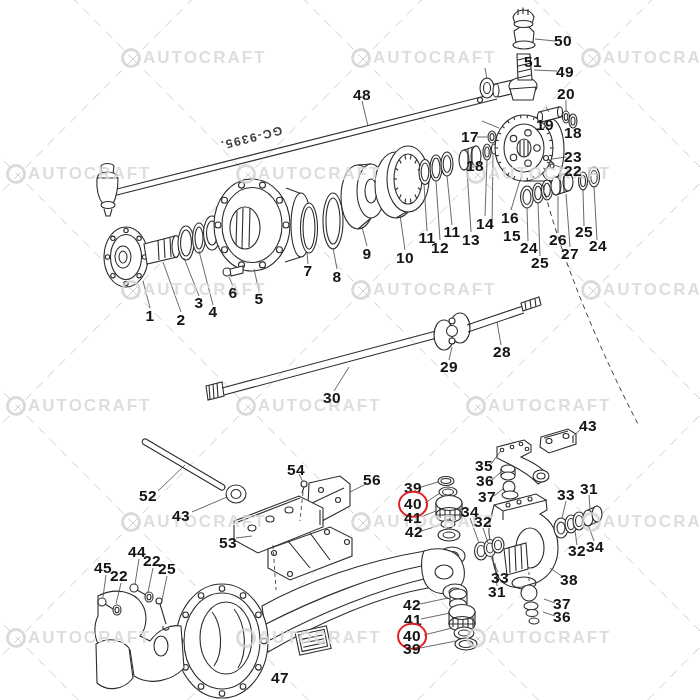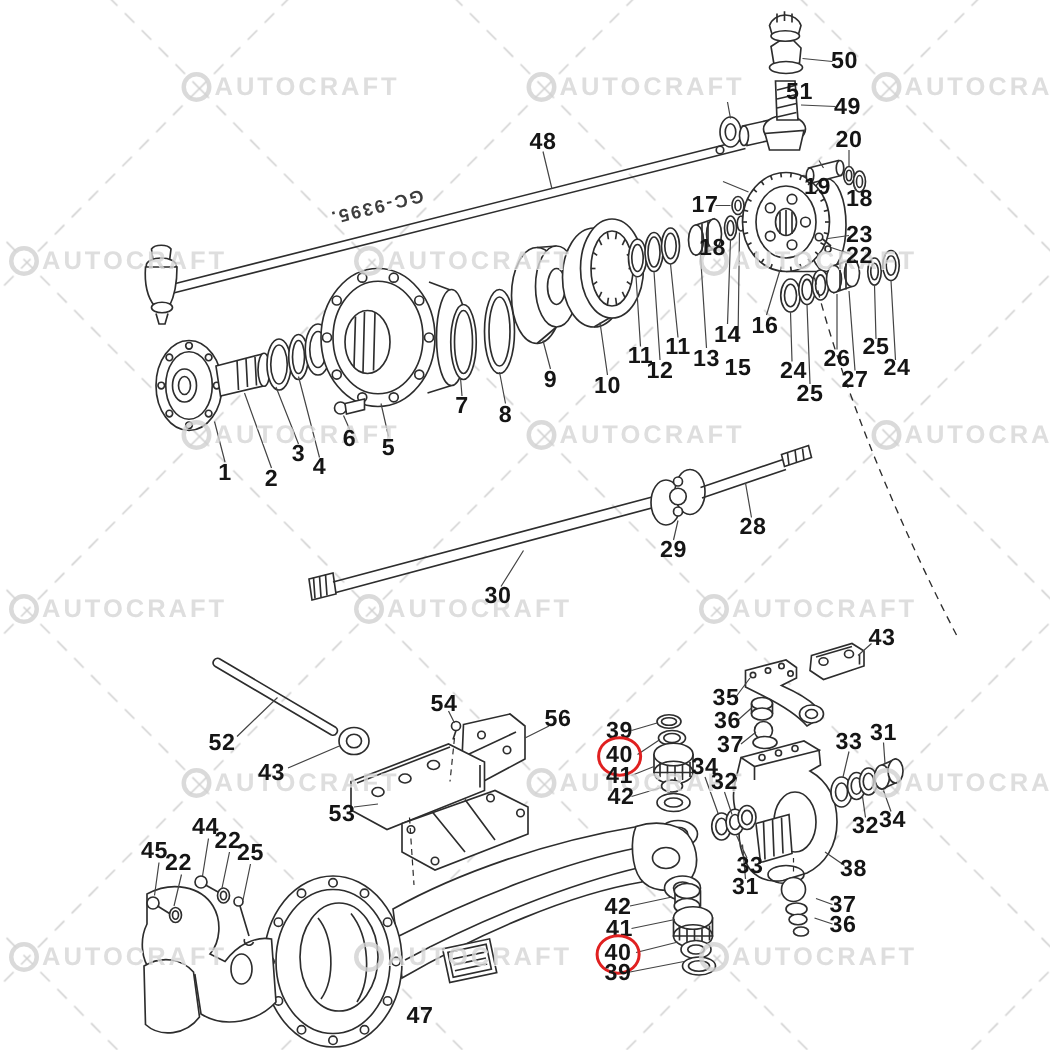--- a/index.html
+++ b/index.html
@@ -532,21 +532,21 @@
       <div class="plabel" style="left: 233px; top: 293px;">6</div>
       <div class="plabel" style="left: 308px; top: 271px;">7</div>
       <div class="plabel" style="left: 337px; top: 277px;">8</div>
       <div class="plabel" style="left: 367px; top: 254px;">9</div>
       <div class="plabel" style="left: 405px; top: 258px;">10</div>
       <div class="plabel" style="left: 427px; top: 238px;">11</div>
       <div class="plabel" style="left: 440px; top: 248px;">12</div>
       <div class="plabel" style="left: 452px; top: 232px;">11</div>
       <div class="plabel" style="left: 471px; top: 240px;">13</div>
       <div class="plabel" style="left: 485px; top: 224px;">14</div>
-      <div class="plabel" style="left: 492px; top: 236px; margin-top: 10px;">15</div>
+      <div class="plabel" style="left: 512px; top: 236px;">15</div>
       <div class="plabel" style="left: 502px; top: 352px;">28</div>
       <div class="plabel" style="left: 449px; top: 367px;">29</div>
       <div class="plabel" style="left: 332px; top: 398px;">30</div>
       <div class="plabel" style="left: 148px; top: 496px;">52</div>
       <div class="plabel" style="left: 296px; top: 470px;">54</div>
       <div class="plabel" style="left: 181px; top: 516px;">43</div>
       <div class="plabel" style="left: 228px; top: 543px;">53</div>
       <div class="plabel" style="left: 372px; top: 480px;">56</div>
       <div class="plabel" style="left: 588px; top: 426px;">43</div>
       <div class="plabel" style="left: 484px; top: 466px;">35</div>

